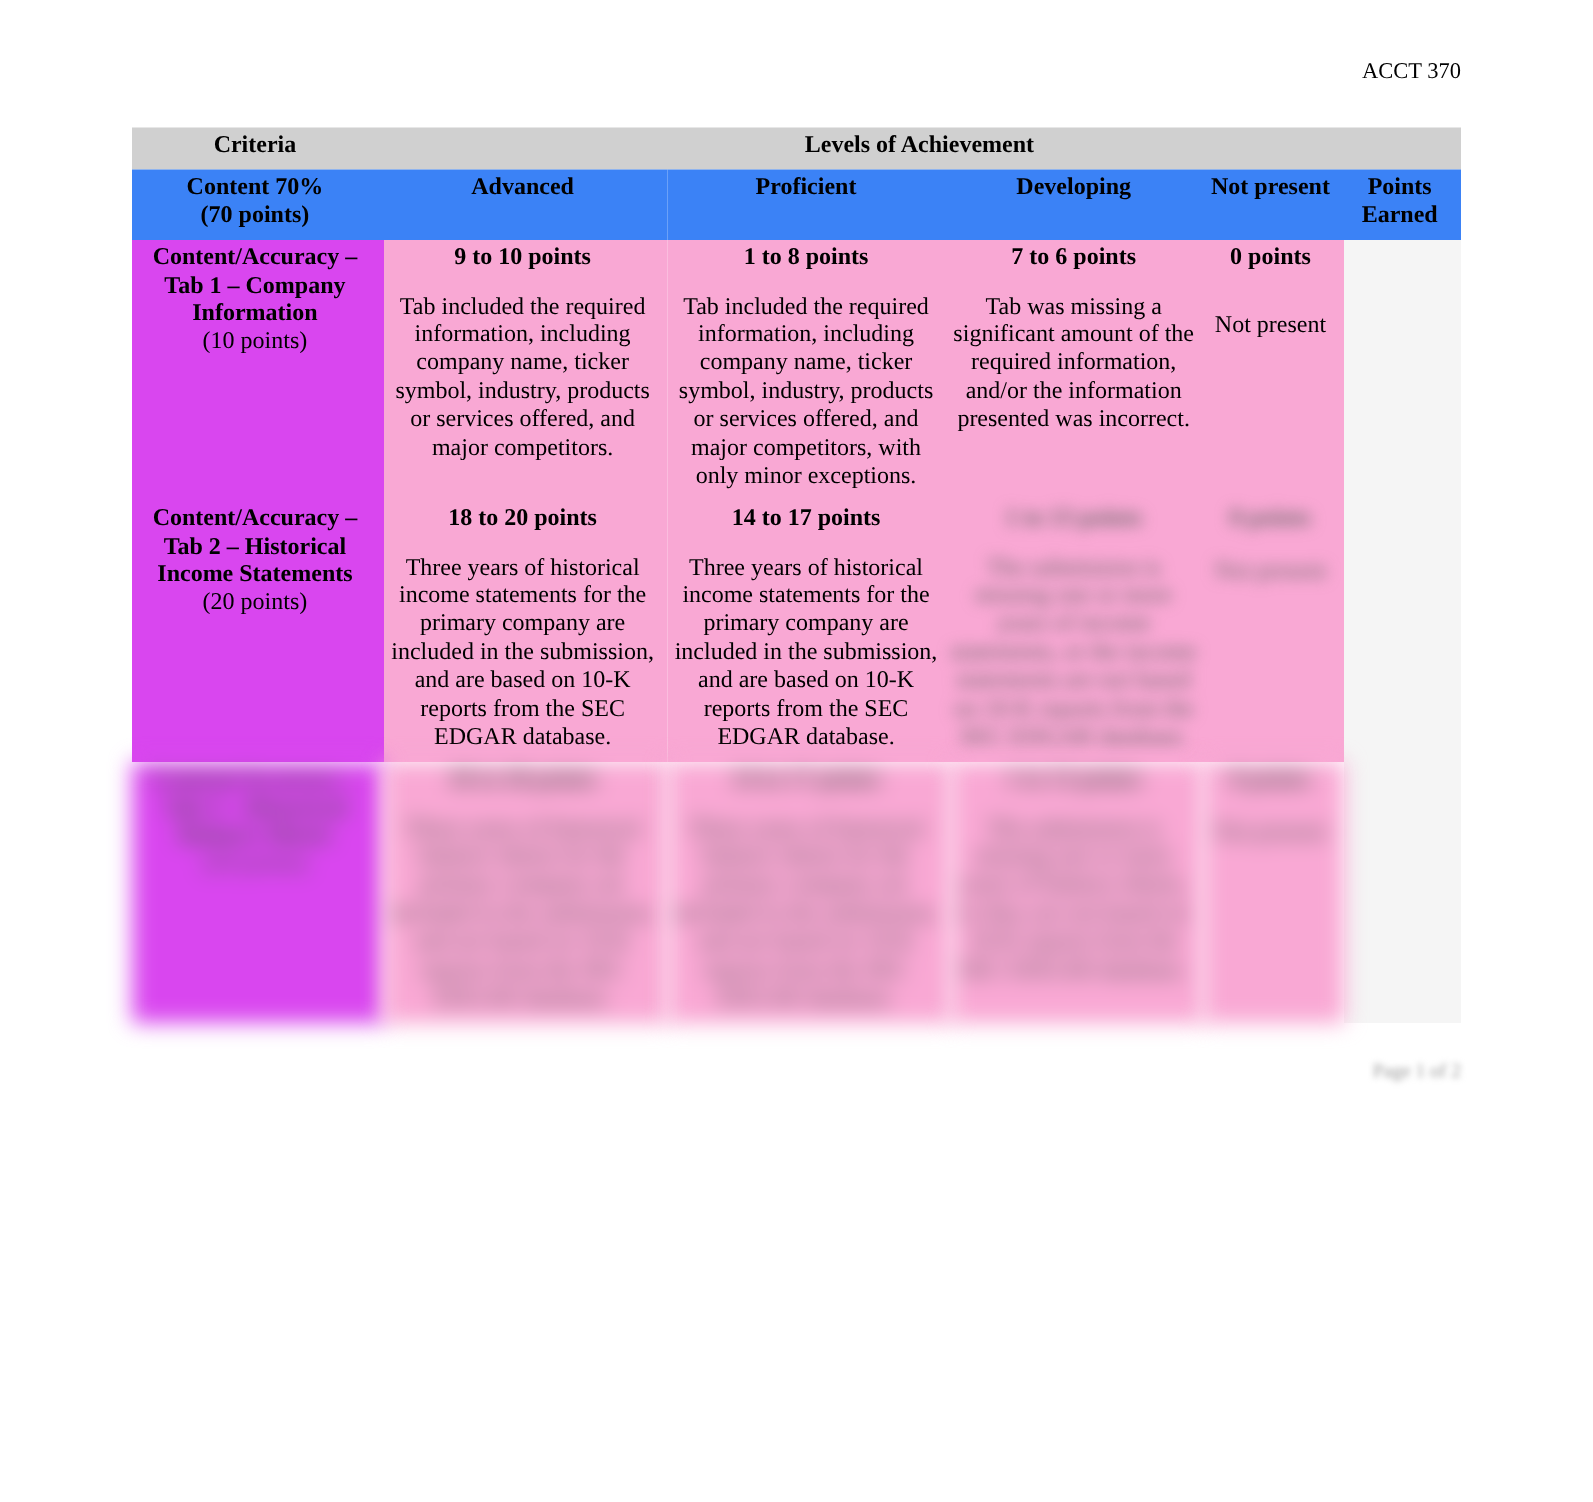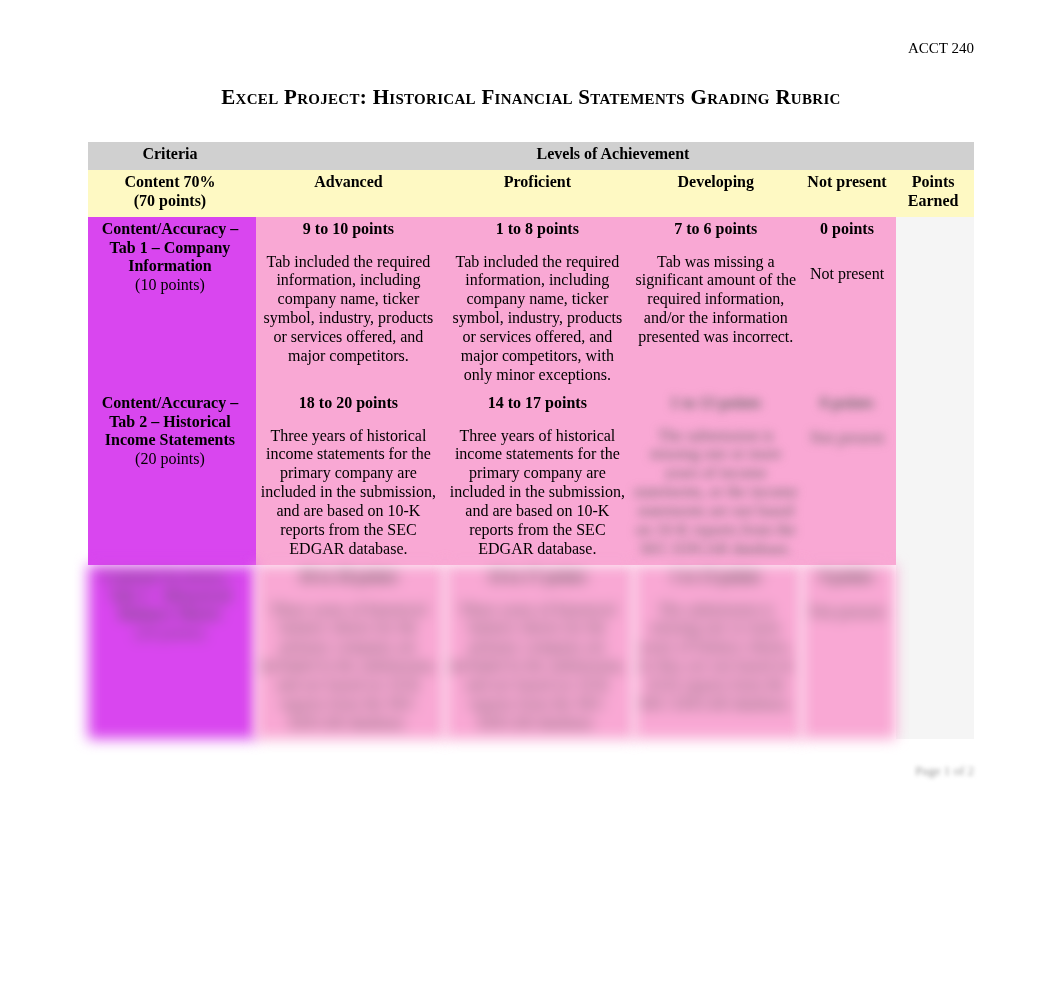--- a/index.html
+++ b/index.html
@@ -46,21 +46,21 @@
     font-size: 16px;
     line-height: 1.18;
     text-align: center;
   }
   th { font-weight: bold; }
 
   .row-headers-1 th {
     background: #d0d0d0;
   }
   .row-headers-2 th {
-    background: #fef9c3;
+    background: #3b82f6;
   }
 
   .crit-cell {
     background: #d946ef;
     font-weight: bold;
   }
   .crit-cell .crit-points {
     font-weight: normal;
   }
 
@@ -95,23 +95,22 @@
     color: #999;
     margin-top: 24px;
     filter: blur(2px);
   }
 </style>
 </head>
 <body>
 
 <div class="page">
 
-  <div class="course-code">ACCT 240</div>
-
-  <div class="doc-title">Excel Project: Historical Financial Statements Grading Rubric</div>
+  <div class="course-code">ACCT 370</div>
+
 
   <table class="rubric">
     <colgroup>
       <col class="c-criteria">
       <col class="c-advanced">
       <col class="c-proficient">
       <col class="c-developing">
       <col class="c-notpresent">
       <col class="c-points">
     </colgroup>

